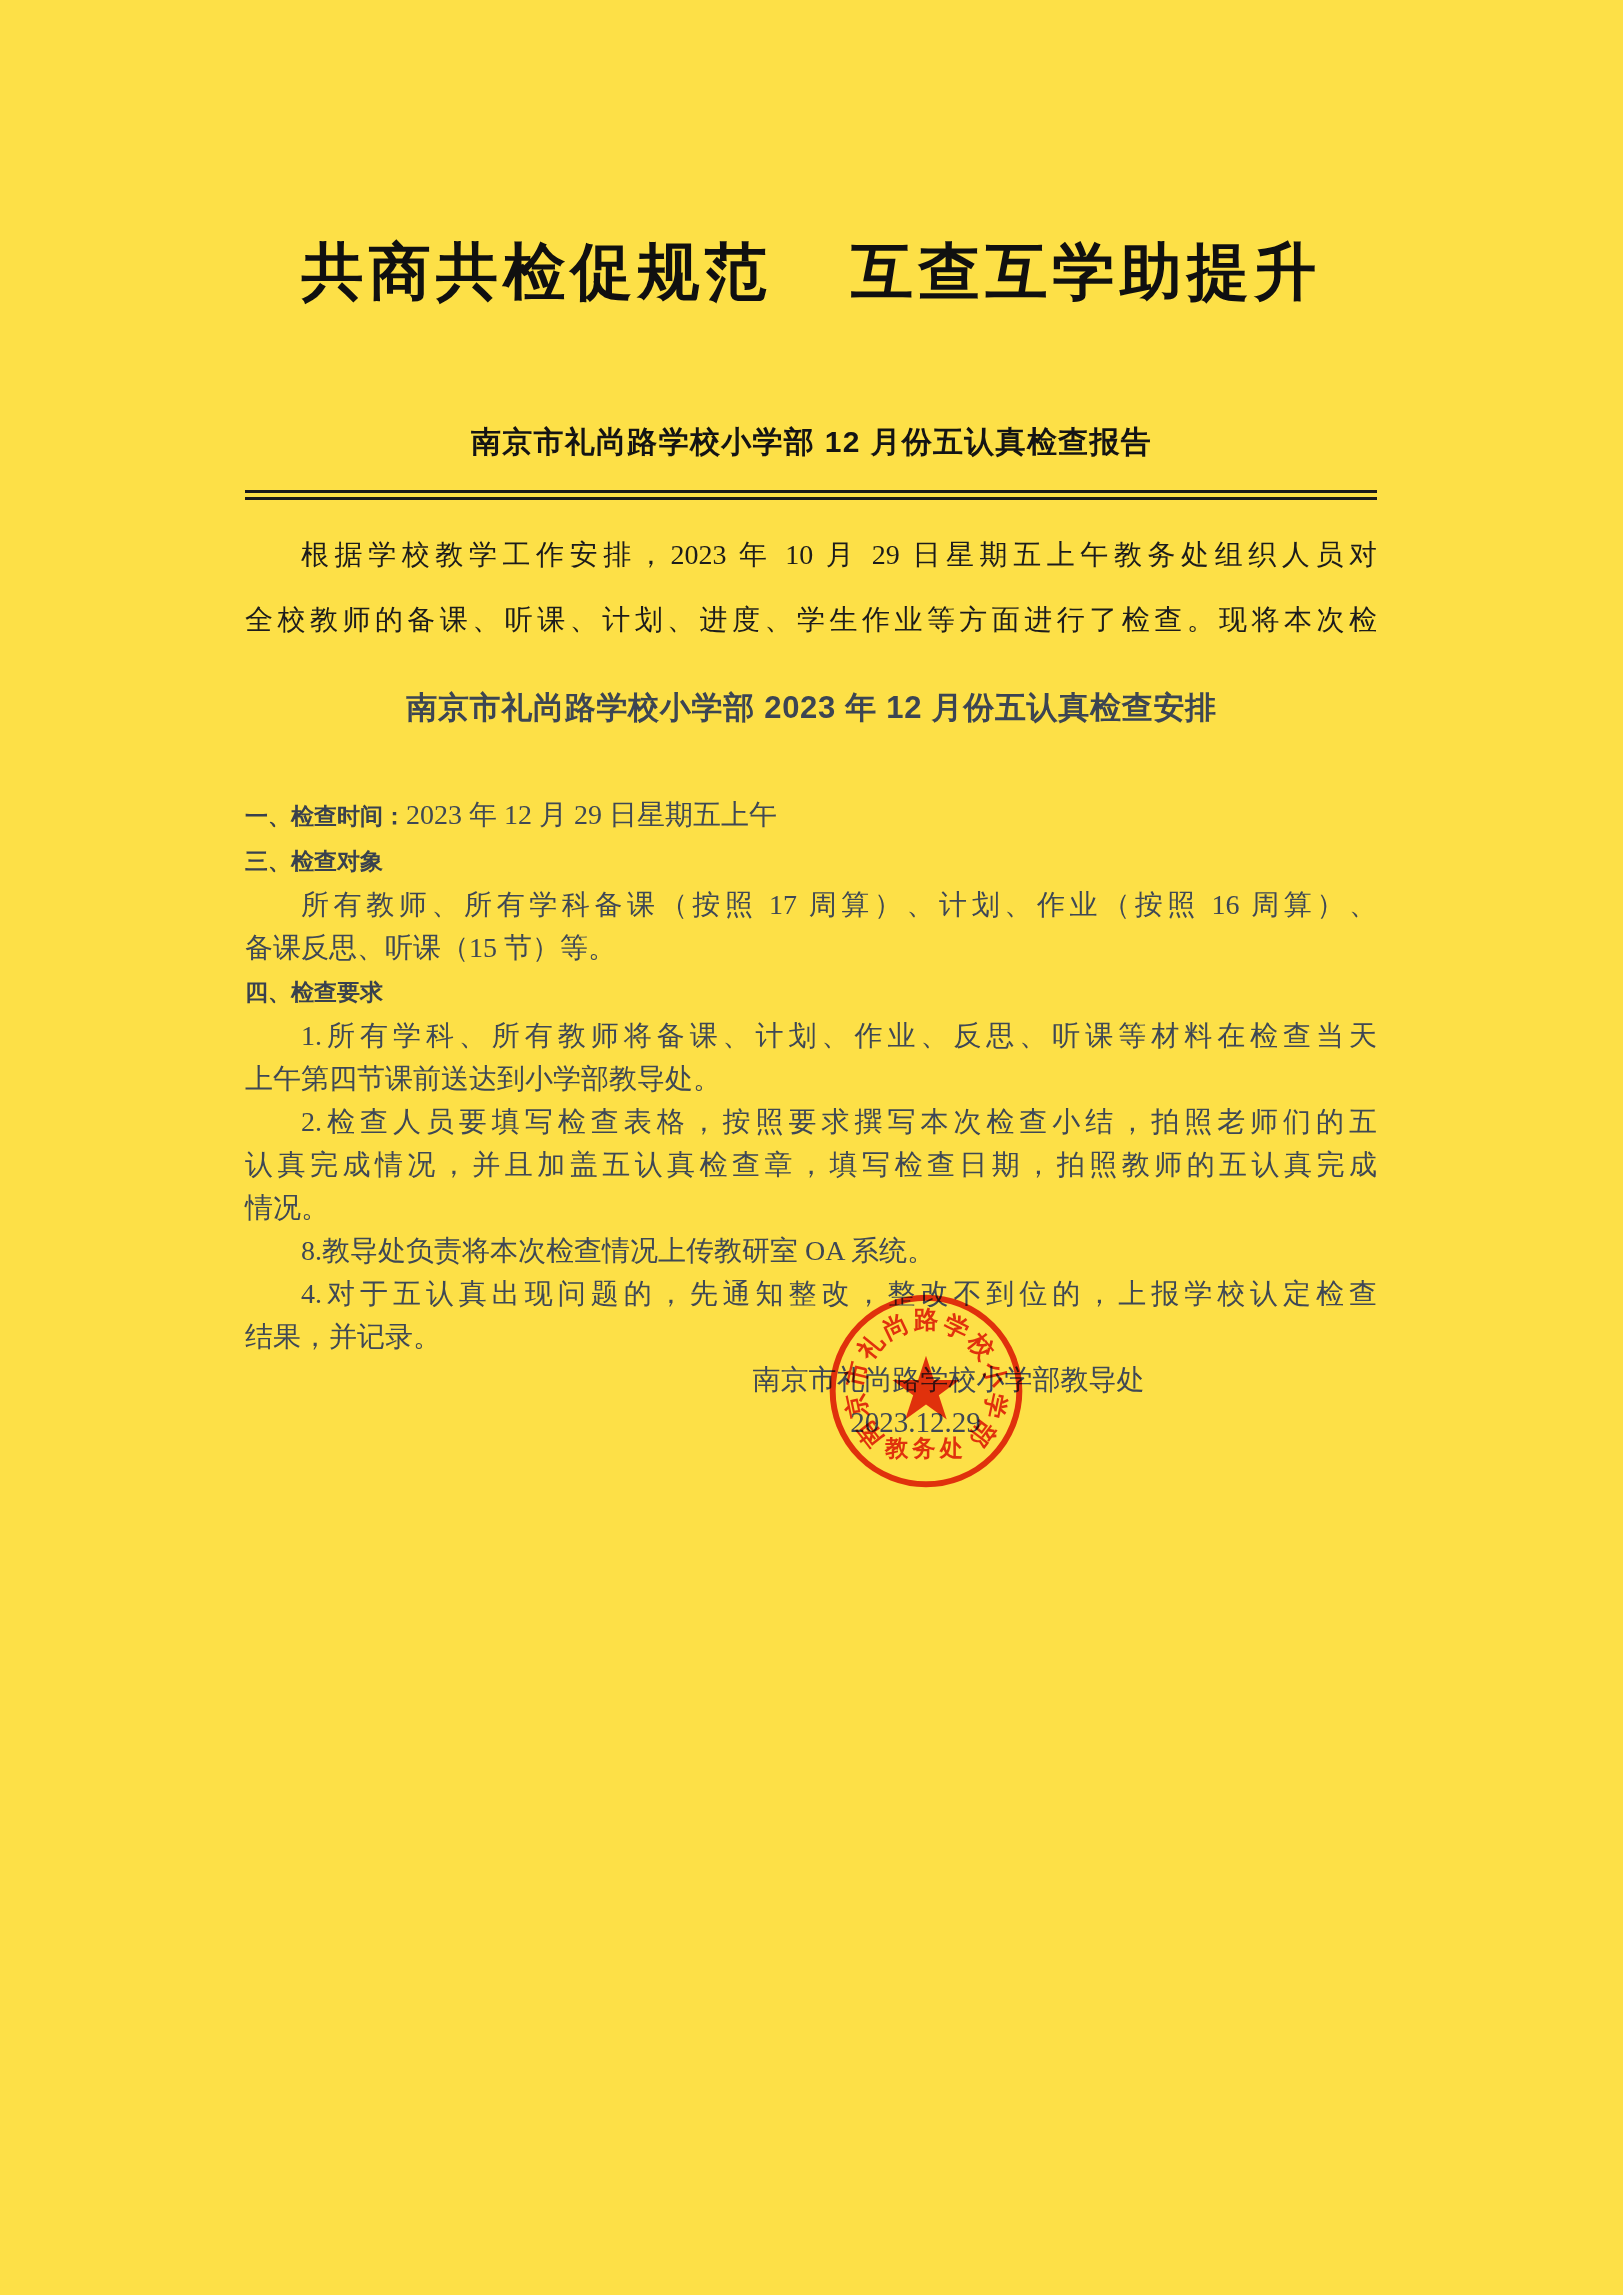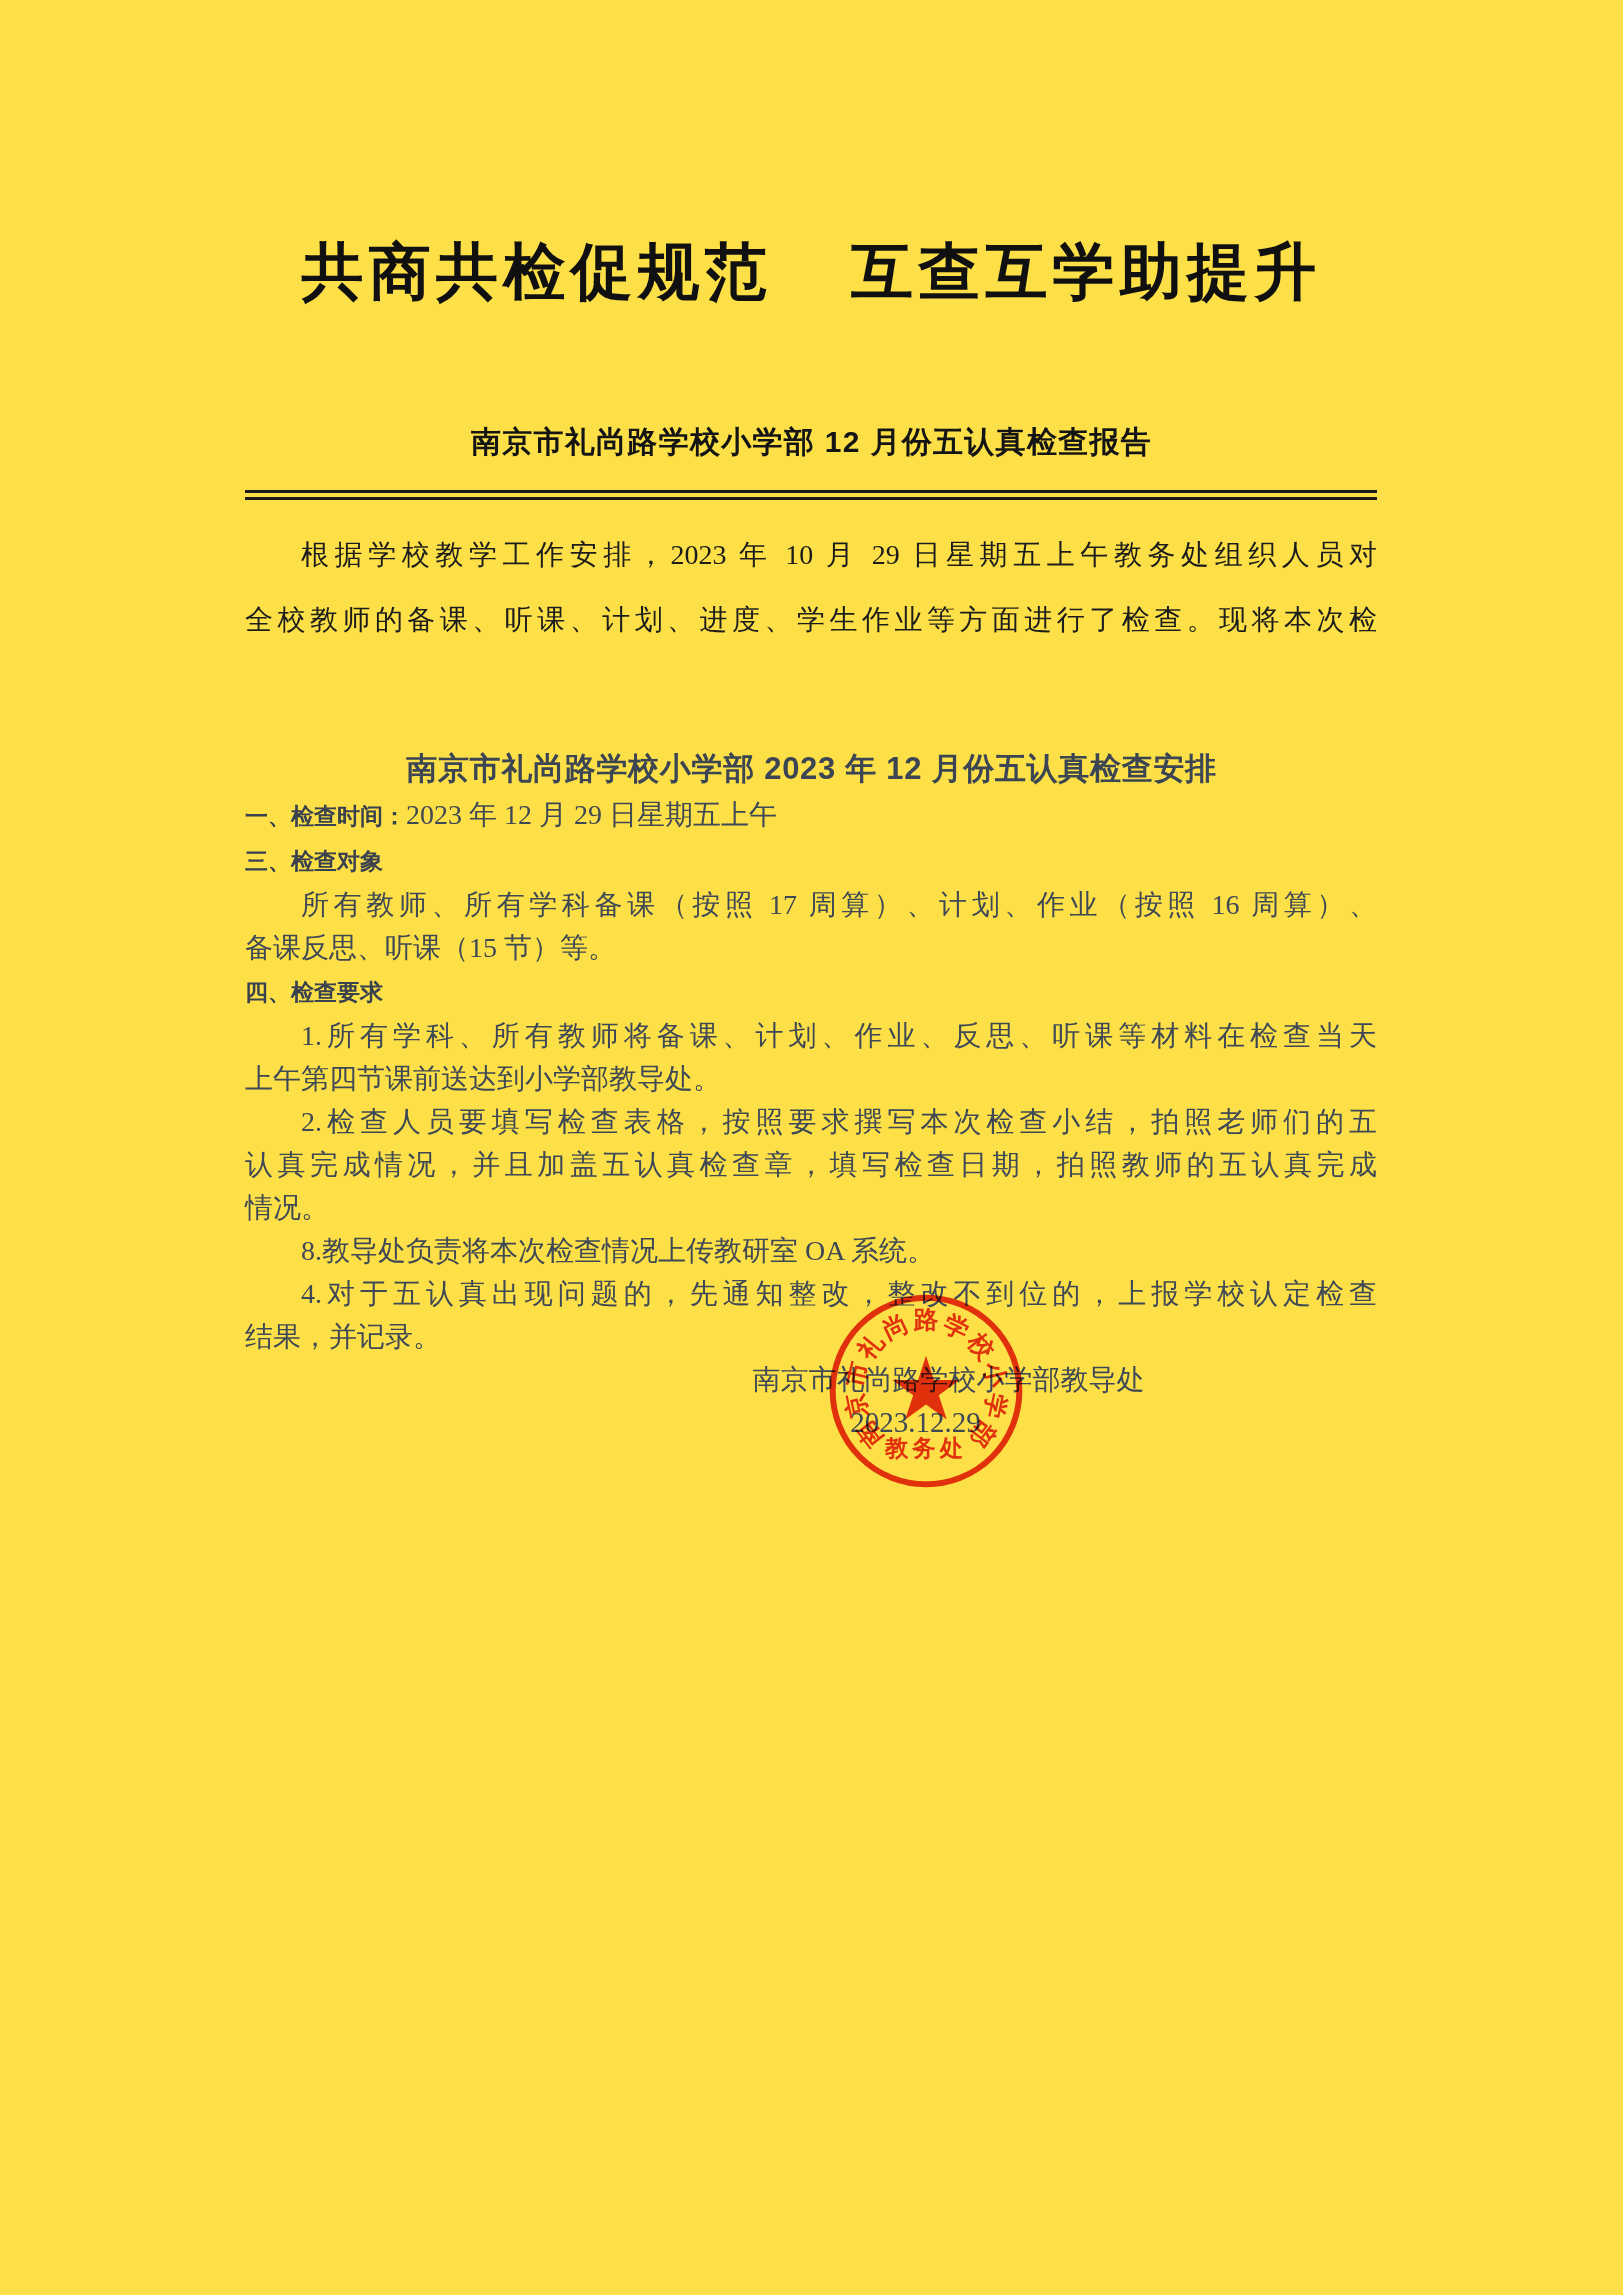--- a/index.html
+++ b/index.html
@@ -32,21 +32,21 @@
   
   .intro{
     position:absolute;top:522px;left:245px;width:1132px;
     font-size:28px;line-height:65px;color:#1c1c1c;
   }
   .line{display:block;}
   .indent{padding-left:56px;}
   .fill{text-align:justify;text-align-last:justify;}
   
   .heading{
-    position:absolute;top:748px;left:0;width:1623px;
+    position:absolute;top:687px;left:0;width:1623px;
     text-align:center;
     font-family:"Liberation Sans","DejaVu Sans",sans-serif;
     font-size:31px;font-weight:600;letter-spacing:0.7px;color:#3c4553;
   }
   
   .list{
     position:absolute;top:793px;left:245px;width:1132px;
     font-size:28px;line-height:43px;color:#3f4855;
   }
   .lab{

